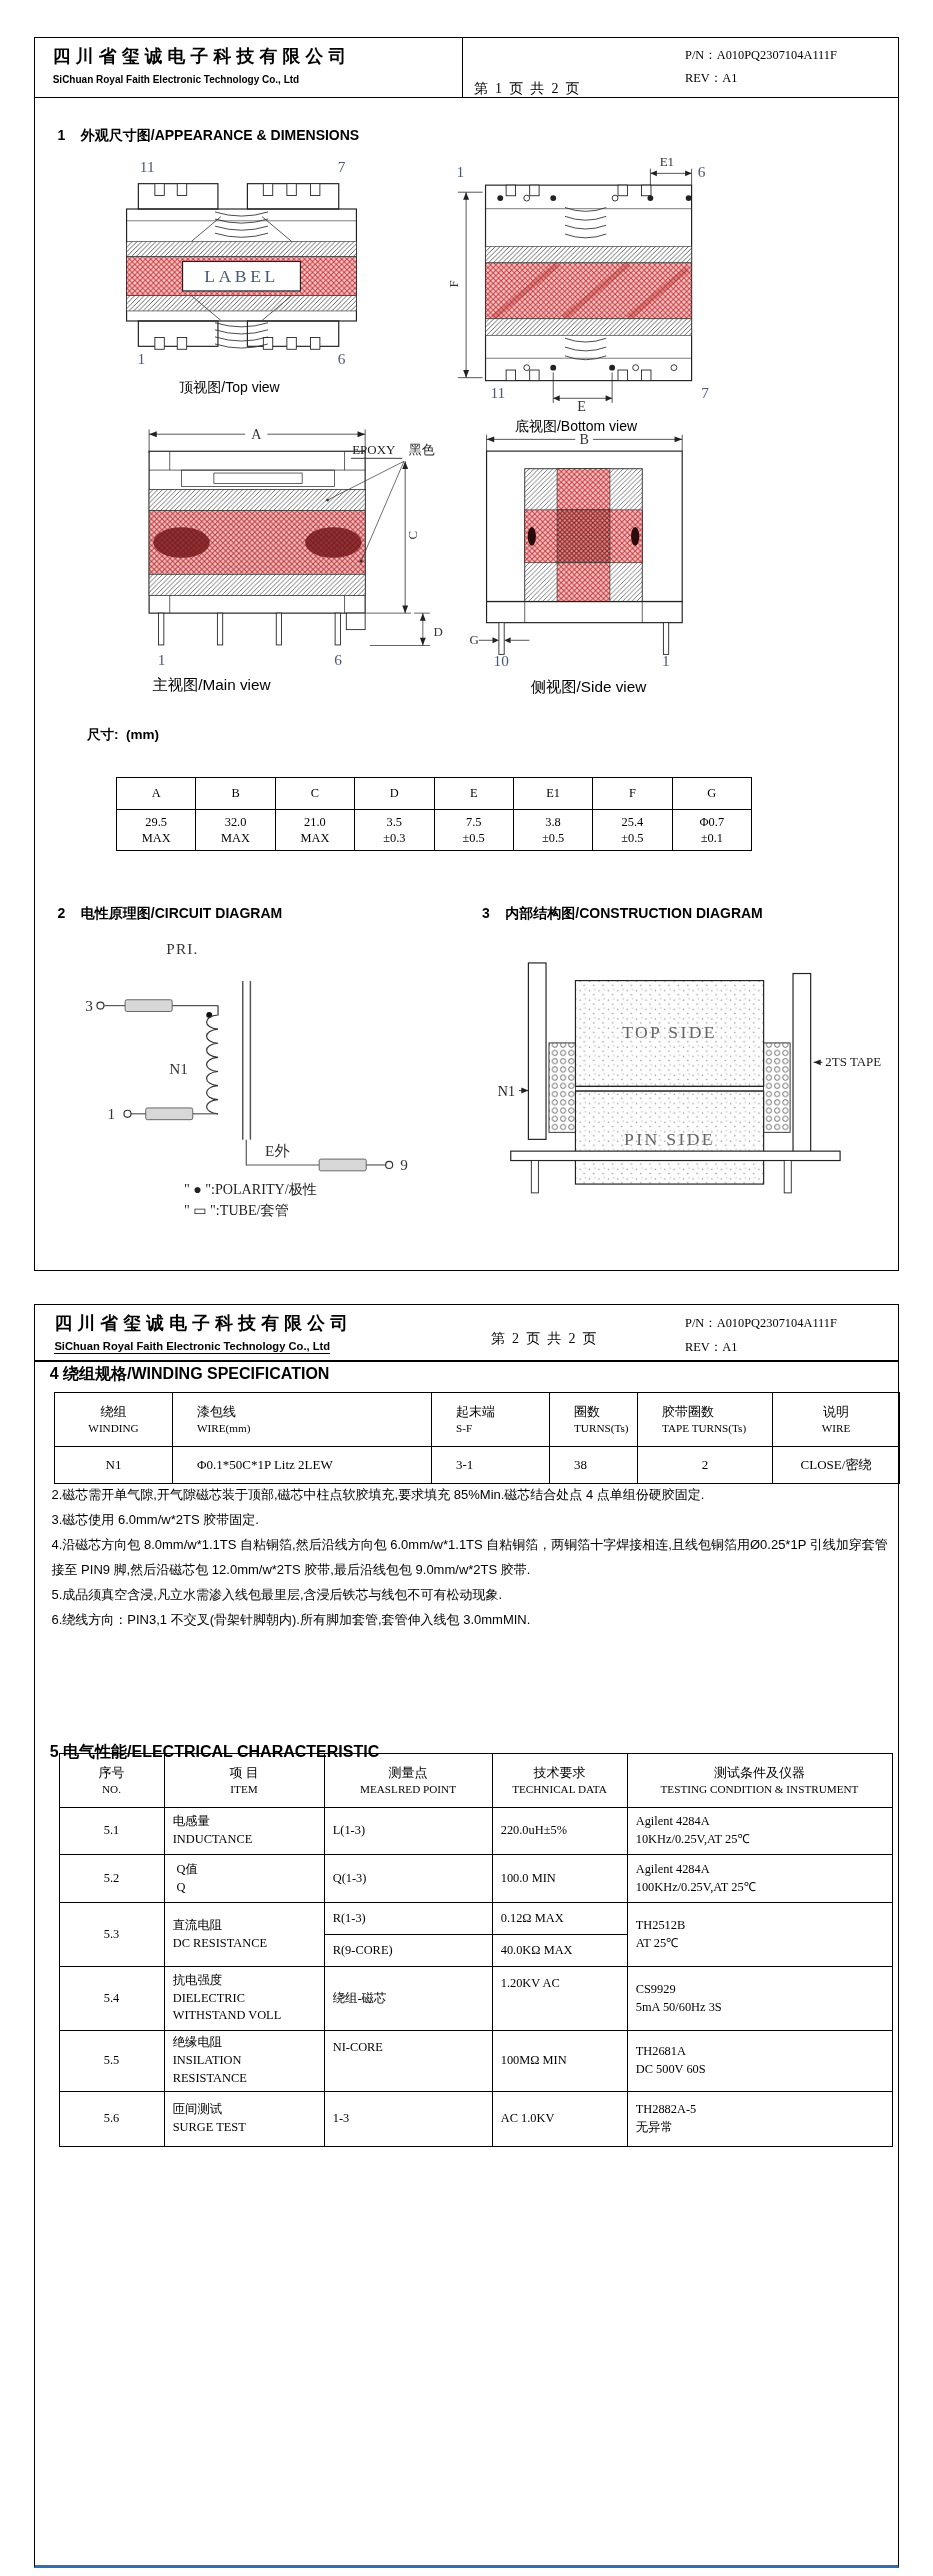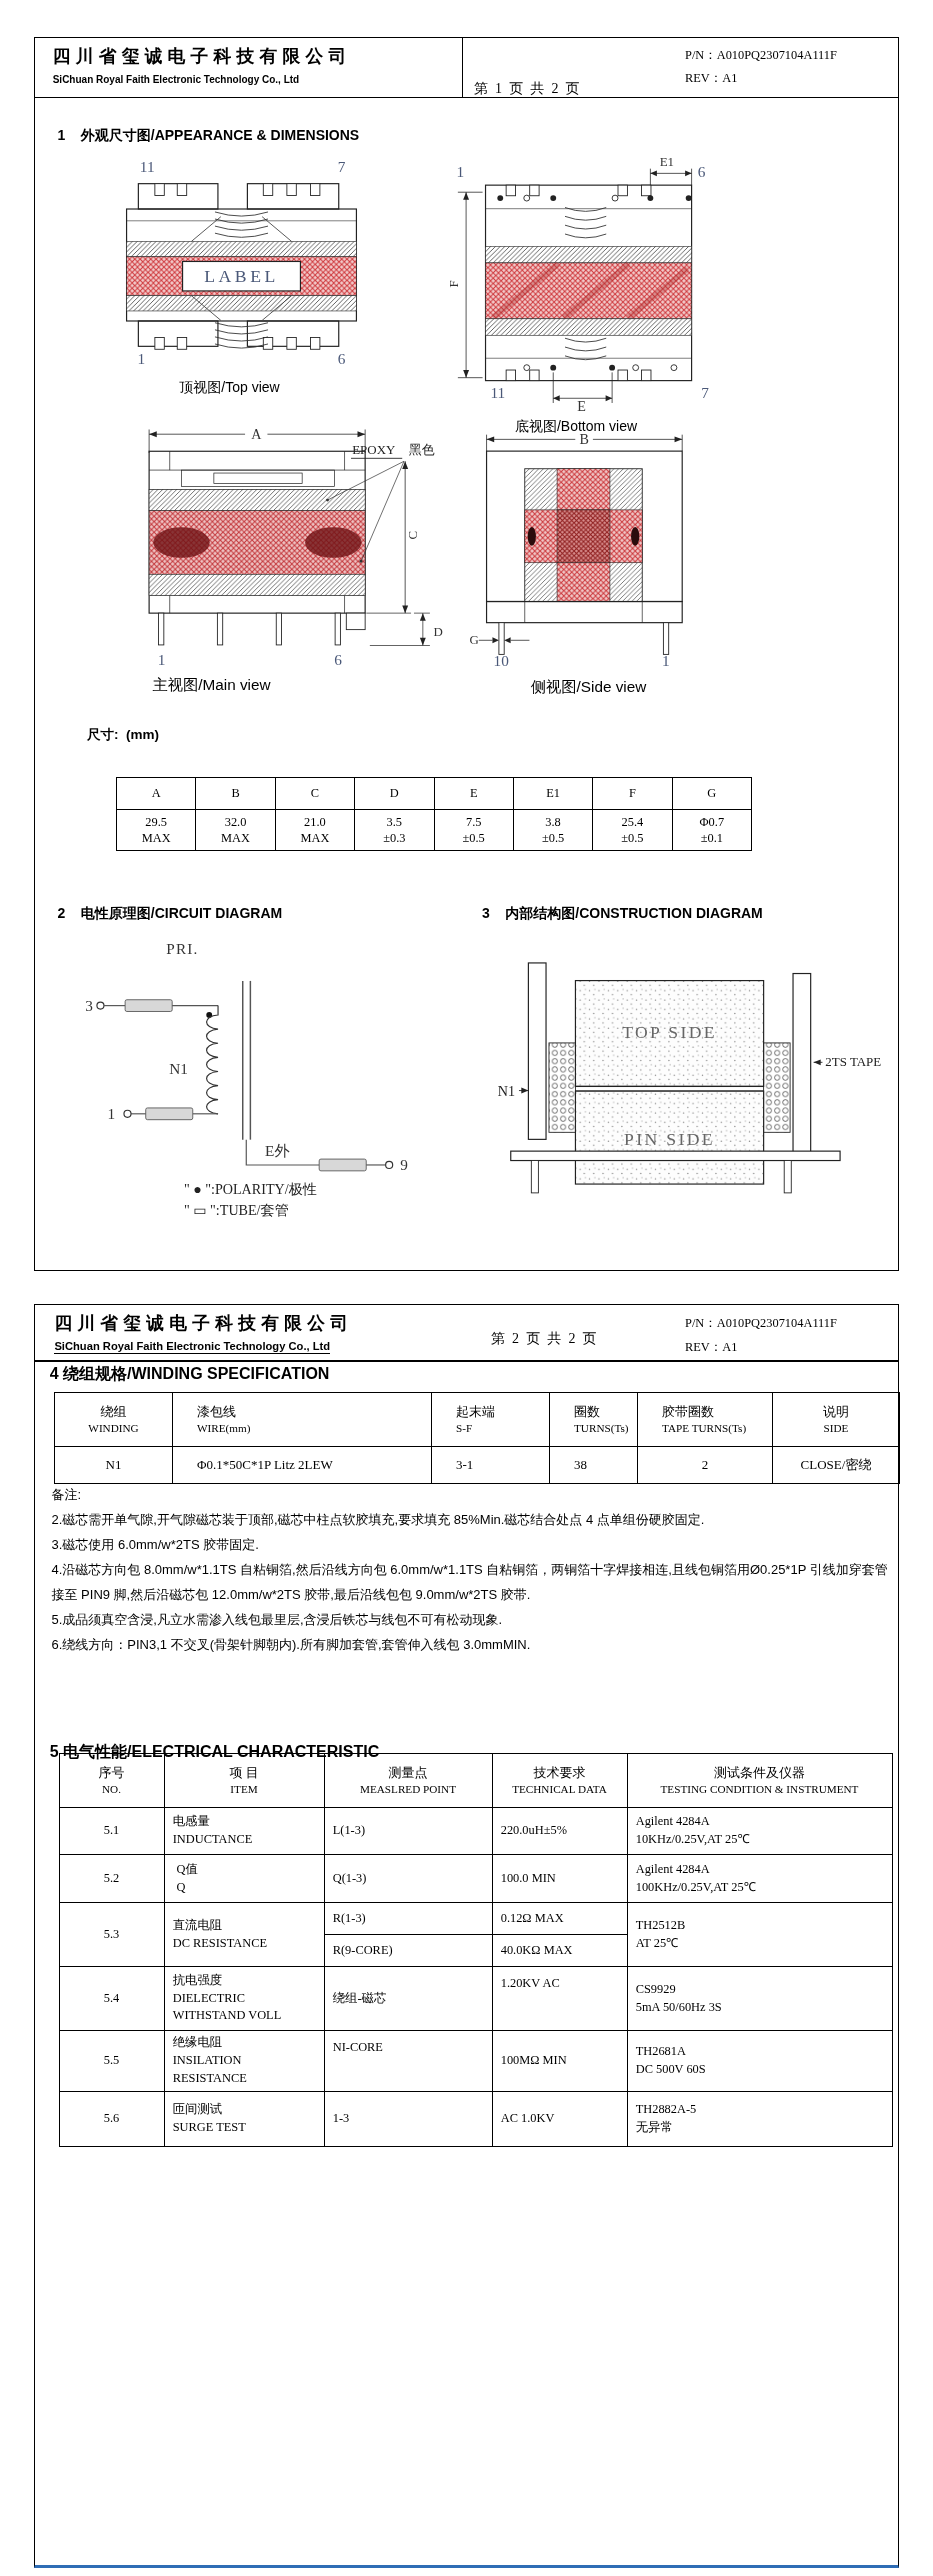--- a/index.html
+++ b/index.html
@@ -479,36 +479,35 @@
       <th class="tl">
             <div class="th-cn">圈数</div>
             <div class="th-en">TURNS(Ts)</div>
           </th>
       <th class="tl">
             <div class="th-cn">胶带圈数</div>
             <div class="th-en">TAPE TURNS(Ts)</div>
           </th>
       <th class="tc">
             <div class="th-cn">说明</div>
-            <div class="th-en">SIDE</div>
+            <div class="th-en">WIRE</div>
           </th>
     </tr>
     <tr>
       <td class="tc">N1</td>
       <td class="tl">Φ0.1*50C*1P Litz 2LEW</td>
       <td class="tl">3-1</td>
       <td class="tl">38</td>
       <td class="tc">2</td>
       <td class="tc">CLOSE/密绕</td>
     </tr>
   </tbody>
     </table>
 
   <div class="notes">
-    <div>备注:</div>
     <div>2.磁芯需开单气隙,开气隙磁芯装于顶部,磁芯中柱点软胶填充,要求填充 85%Min.磁芯结合处点 4 点单组份硬胶固定.</div>
     <div>3.磁芯使用 6.0mm/w*2TS 胶带固定.</div>
     <div>4.沿磁芯方向包 8.0mm/w*1.1TS 自粘铜箔,然后沿线方向包 6.0mm/w*1.1TS 自粘铜箔，两铜箔十字焊接相连,且线包铜箔用Ø0.25*1P 引线加穿套管接至 PIN9 脚,然后沿磁芯包 12.0mm/w*2TS 胶带,最后沿线包包 9.0mm/w*2TS 胶带.</div>
     <div>5.成品须真空含浸,凡立水需渗入线包最里层,含浸后铁芯与线包不可有松动现象.</div>
     <div>6.绕线方向：PIN3,1 不交叉(骨架针脚朝内).所有脚加套管,套管伸入线包 3.0mmMIN.</div>
   </div>
 
   <div class="sec-title sec-title-lg" style="left:14.7px;top:437px;">5 电气性能/ELECTRICAL CHARACTERISTIC</div>
 
   <table class="el-table">

